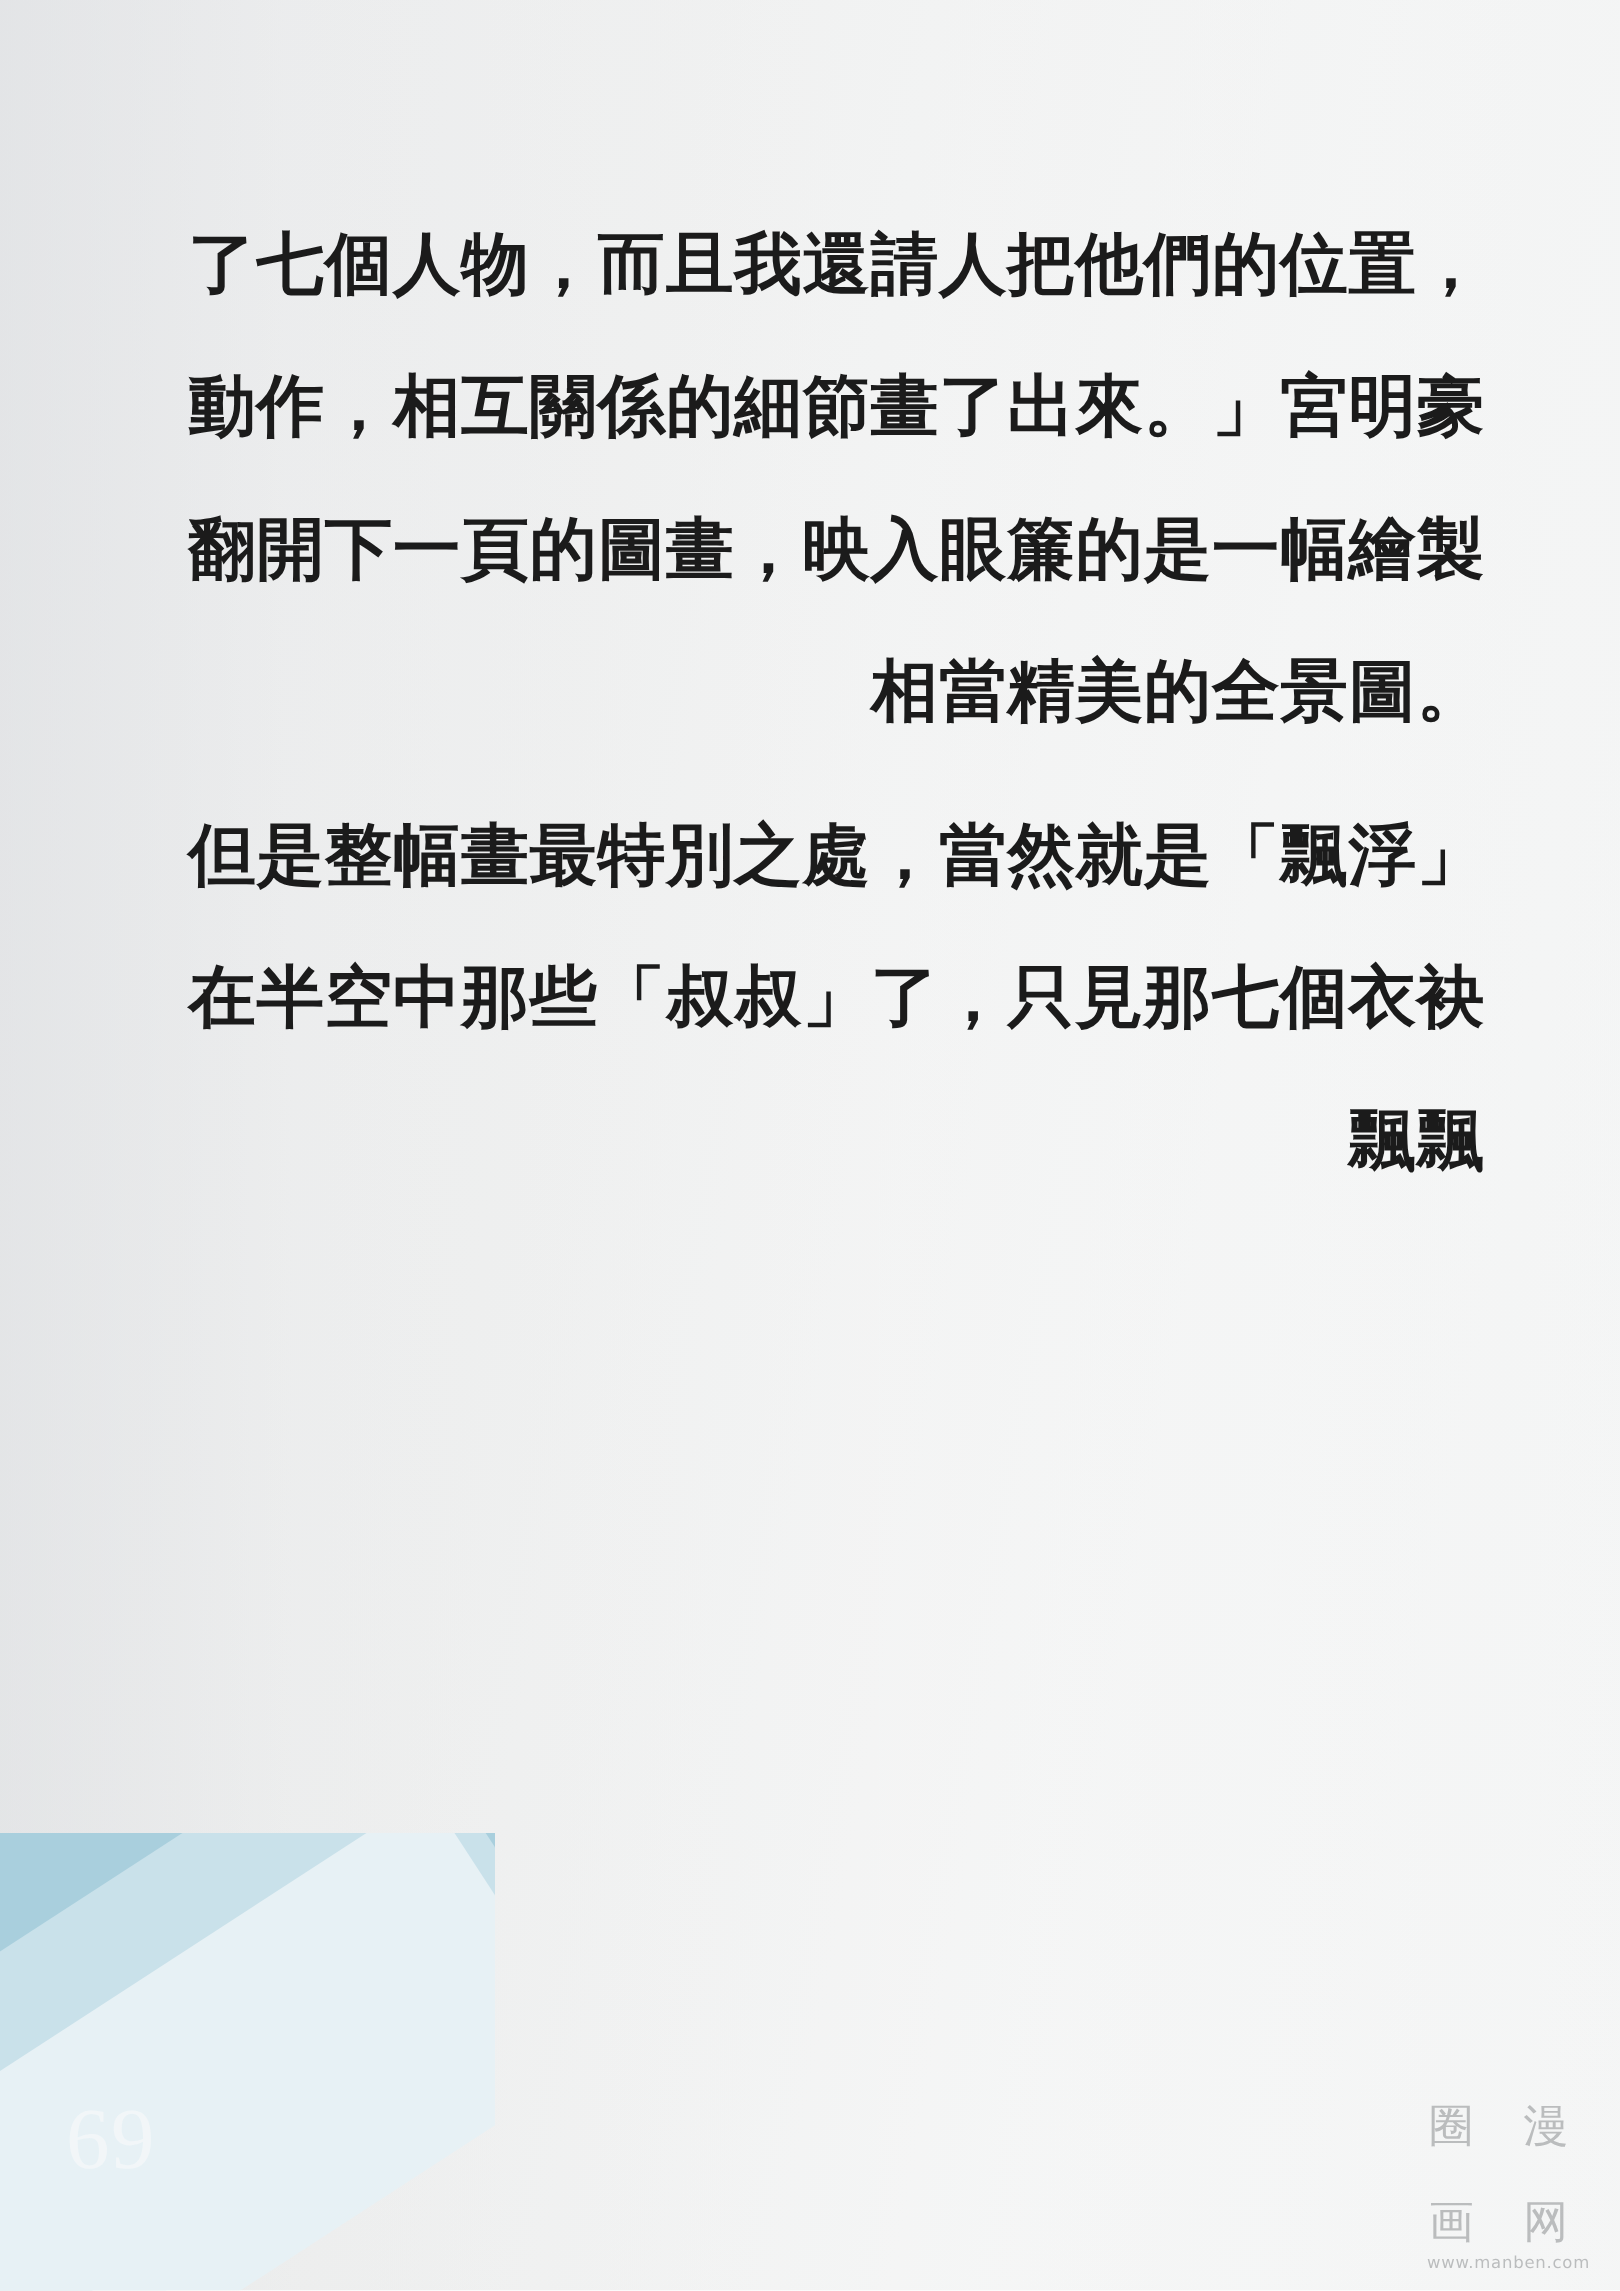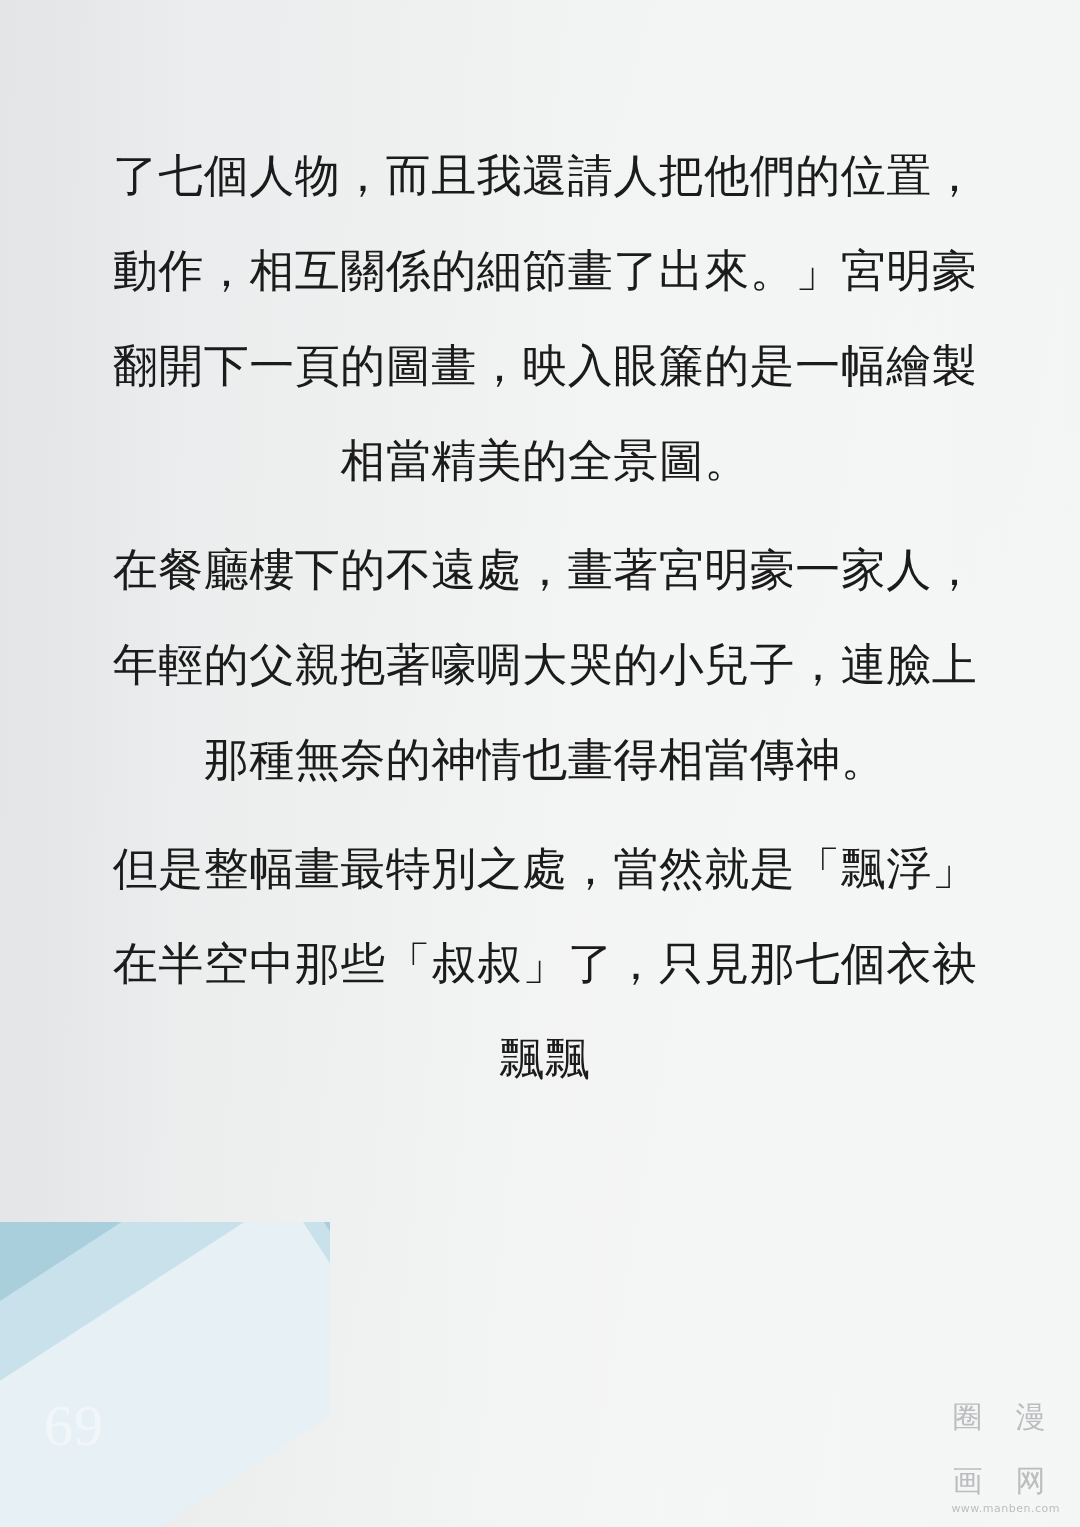--- a/index.html
+++ b/index.html
@@ -76,23 +76,23 @@
     top: 128px;
     width: 890px;
   }
 
   .para {
     font-size: 45px;
     line-height: 95px;
     color: #1b1b1b;
     letter-spacing: 0.5px;
     margin: 0 0 14px 0;
-    text-align: center;
+    text-align: right;
     font-family: "DejaVu Sans", "Liberation Sans", sans-serif;
-    font-weight: 400;
+    font-weight: 700;
     word-break: break-all;
   }
   .para:last-child { margin-bottom: 0; }
 
   
   .watermark {
     position: absolute;
     right: 18px;
     bottom: 14px;
     width: 126px;
@@ -134,21 +134,20 @@
   <div class="corner-ribbon">
     <div class="band b1"></div>
     <div class="band b2"></div>
     <div class="band b3"></div>
   </div>
 
   <div class="page-number">69</div>
 
   <div class="content">
     <p class="para">了七個人物，而且我還請人把他們的位置，動作，相互關係的細節畫了出來。」宮明豪翻開下一頁的圖畫，映入眼簾的是一幅繪製相當精美的全景圖。</p>
-    <p class="para">在餐廳樓下的不遠處，畫著宮明豪一家人，年輕的父親抱著嚎啁大哭的小兒子，連臉上那種無奈的神情也畫得相當傳神。</p>
     <p class="para">但是整幅畫最特別之處，當然就是「飄浮」在半空中那些「叔叔」了，只見那七個衣袂飄飄</p>
   </div>
 
   <div class="watermark">
     <div class="wm-grid">
       <div class="wm-cell">圈</div>
       <div class="wm-cell">漫</div>
       <div class="wm-cell">画</div>
       <div class="wm-cell">网</div>
     </div>

